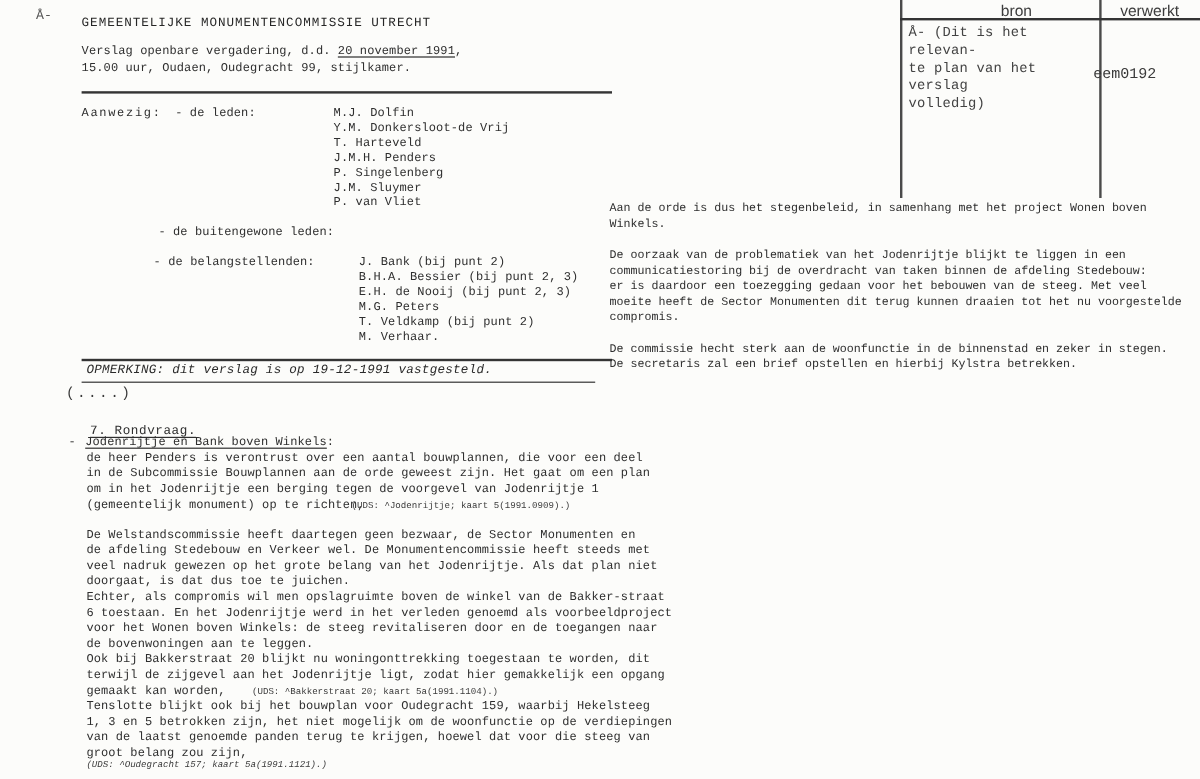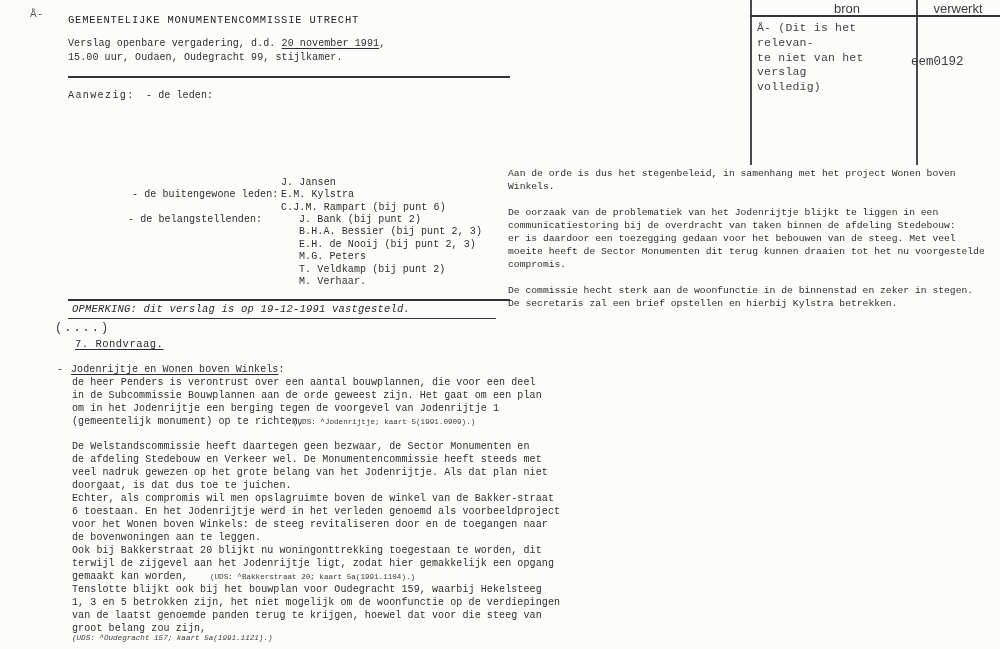--- a/index.html
+++ b/index.html
@@ -19,63 +19,67 @@
   .vline{position:absolute;background:#4a4a4a;width:1.6px;}
   .u{text-decoration:underline;text-underline-offset:2px;text-decoration-thickness:1px;}
   .stamp-head{
     font-family:"Liberation Sans","DejaVu Sans",sans-serif;
     font-size:13px;color:#3c3c3c;text-align:center;
   }
   .stamp-note{font-size:11.5px;line-height:14.8px;color:#434343;letter-spacing:0.2px;}
   .stamp-code{font-size:12.5px;color:#3a3a3a;}
   .title-tw{font-size:10.5px;letter-spacing:0.8px;color:#262626;}
   .remark{font-style:italic;font-size:10.5px;letter-spacing:0.2px;color:#2a2a2a;}
-  .heading-tw{font-size:10.5px;letter-spacing:0.5px;}
+  .heading-tw{font-size:10.5px;letter-spacing:0.5px;margin-top:16px;}
 </style>
 </head>
 <body>
 
 <div class="page">
 
   <div class="abs tw" style="left:30px;top:8px;font-size:11px;color:#555;">Å-</div>
 
   <div class="abs title-tw" style="left:68px;top:14px;">GEMEENTELIJKE MONUMENTENCOMMISSIE UTRECHT</div>
 
   <div class="abs tw" style="left:68px;top:38px;"><span>Verslag openbare vergadering, d.d. </span><span class="u">20 november 1991</span><span>,</span></div>
   <div class="abs tw" style="left:68px;top:52px;">15.00 uur, Oudaen, Oudegracht 99, stijlkamer.</div>
 
   <div class="rule" style="left:68px;top:76px;width:442px;"></div>
 
   <div class="abs tw" style="left:68px;top:90px;letter-spacing:1.4px;">Aanwezig:</div>
 
   <div class="abs tw" style="left:146px;top:90px;">- de leden:</div>
+  <div class="abs tw ml" style="left:278px;top:90px;">M.J. Dolfin
+Y.M. Donkersloot-de Vrij
+T. Harteveld
+J.M.H. Penders
+P. Singelenberg
+J.M. Sluymer
+P. van Vliet</div>
 
   <div class="abs tw" style="left:132px;top:189px;">- de buitengewone leden:</div>
-  <div class="abs tw ml" style="left:281px;top:177px;">J. Jansen
-E.M. Kylstra
-C.J.M. Rampart (bij punt 6)</div>
 
   <div class="abs tw" style="left:128px;top:214px;">- de belangstellenden:</div>
   <div class="abs tw ml" style="left:278px;top:214px;margin-left:21px;">J. Bank (bij punt 2)
 B.H.A. Bessier (bij punt 2, 3)
 E.H. de Nooij (bij punt 2, 3)
 M.G. Peters
 T. Veldkamp (bij punt 2)
 M. Verhaar.</div>
 
   <div class="rule" style="left:68px;top:299px;width:442px;"></div>
   <div class="abs remark" style="left:72px;top:303px;">OPMERKING: dit verslag is op 19-12-1991 vastgesteld.</div>
   <div class="rule" style="left:68px;top:318px;width:428px;height:1.3px;"></div>
 
   <div class="abs tw" style="left:55px;top:322px;font-size:12px;letter-spacing:2px;color:#3a3a3a;">(....)</div>
 
   <div class="abs heading-tw u" style="left:75px;top:338px;">7.  Rondvraag.</div>
 
   <div class="abs body-tw" style="left:57px;top:363px;">-</div>
-  <div class="abs body-tw" style="left:71px;top:363px;"><span class="u">Jodenrijtje en Wonen boven Winkels</span><span>:</span></div>
+  <div class="abs body-tw" style="left:71px;top:363px;"><span class="u">Jodenrijtje en Bank boven Winkels</span><span>:</span></div>
 
   <div class="abs body-tw ml" style="left:72px;top:376px;width:500px;">de heer Penders is verontrust over een aantal bouwplannen, die voor een deel
 in de Subcommissie Bouwplannen aan de orde geweest zijn. Het gaat om een plan
 om in het Jodenrijtje een berging tegen de voorgevel van Jodenrijtje 1
 (gemeentelijk monument) op te richten,</div>
   <div class="abs small-ref" style="left:293px;top:418px;">(UDS: ^Jodenrijtje; kaart 5(1991.0909).)</div>
 
   <div class="abs body-tw ml" style="left:72px;top:440px;width:505px;">De Welstandscommissie heeft daartegen geen bezwaar, de Sector Monumenten en
 de afdeling Stedebouw en Verkeer wel. De Monumentencommissie heeft steeds met
 veel nadruk gewezen op het grote belang van het Jodenrijtje. Als dat plan niet
@@ -95,21 +99,21 @@
   <div class="abs small-ref" style="left:72px;top:634px;font-style:italic;">(UDS: ^Oudegracht 157; kaart 5a(1991.1121).)</div>
 
   <div class="vline" style="left:750px;top:0;height:165px;"></div>
   <div class="vline" style="left:916px;top:0;height:165px;"></div>
   <div class="rule" style="left:750px;top:15px;width:250px;height:2px;"></div>
 
   <div class="abs stamp-head" style="left:750px;top:1px;width:194px;">bron</div>
   <div class="abs stamp-head" style="left:916px;top:1px;width:84px;">verwerkt</div>
 
   <div class="abs stamp-note ml" style="left:757px;top:21px;width:160px;">Å- (Dit is het relevan-
-te niet van het verslag
+te plan van het verslag
 volledig)</div>
   <div class="abs stamp-code" style="left:911px;top:55px;">eem0192</div>
 
   <div class="abs rc-tw ml" style="left:508px;top:167px;width:492px;">Aan de orde is dus het stegenbeleid, in samenhang met het project Wonen boven
 Winkels.</div>
   <div class="abs rc-tw ml" style="left:508px;top:206px;width:492px;">De oorzaak van de problematiek van het Jodenrijtje blijkt te liggen in een
 communicatiestoring bij de overdracht van taken binnen de afdeling Stedebouw:
 er is daardoor een toezegging gedaan voor het bebouwen van de steeg. Met veel
 moeite heeft de Sector Monumenten dit terug kunnen draaien tot het nu voorgestelde
 compromis.</div>

